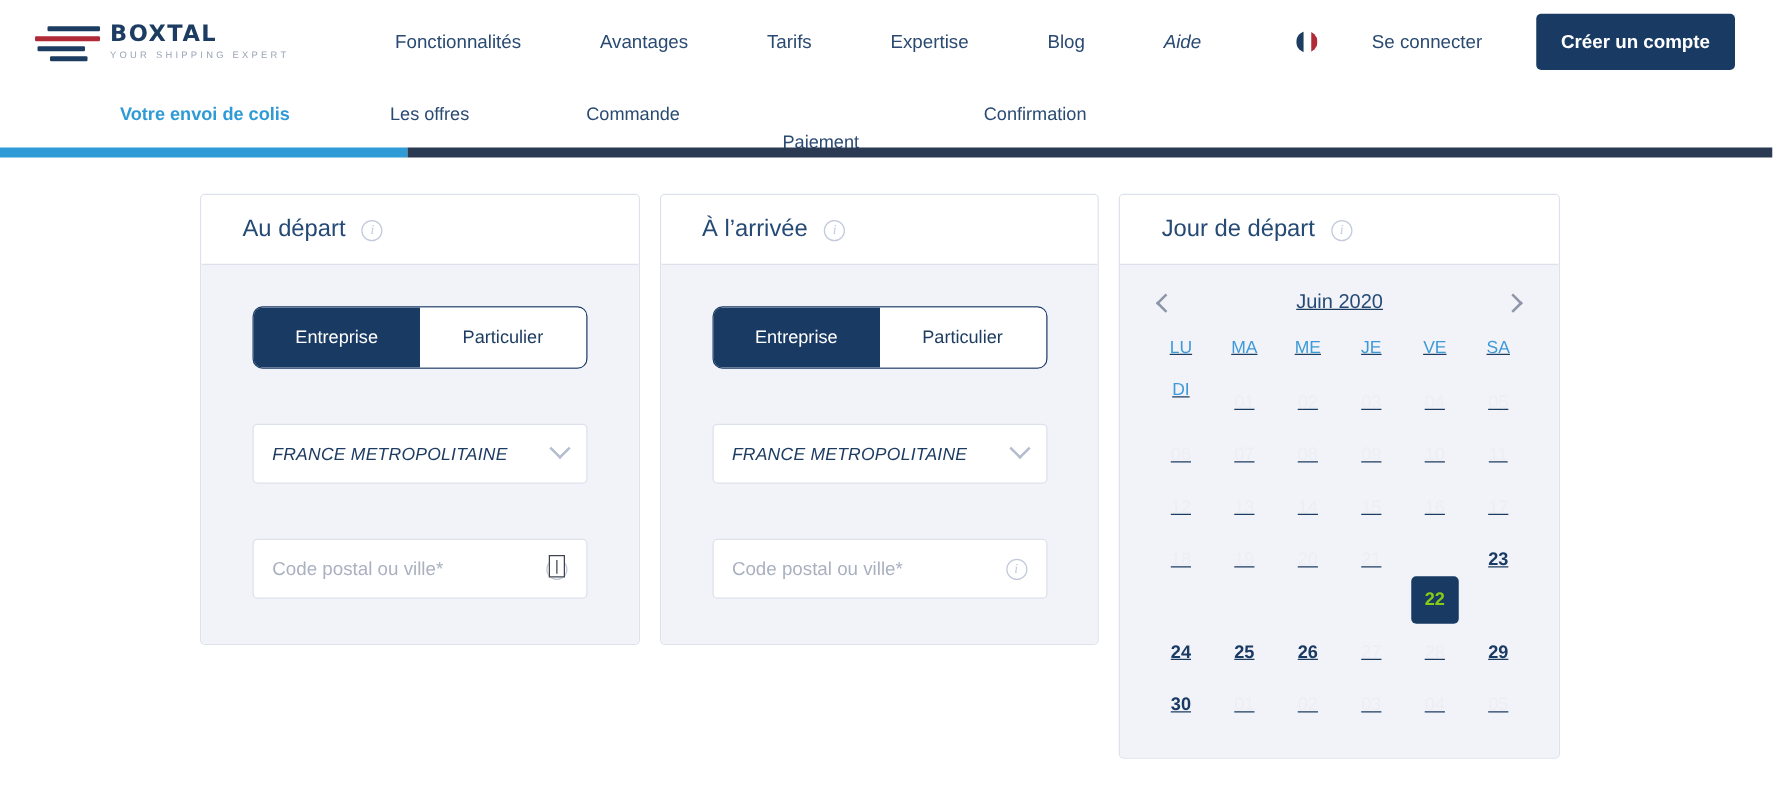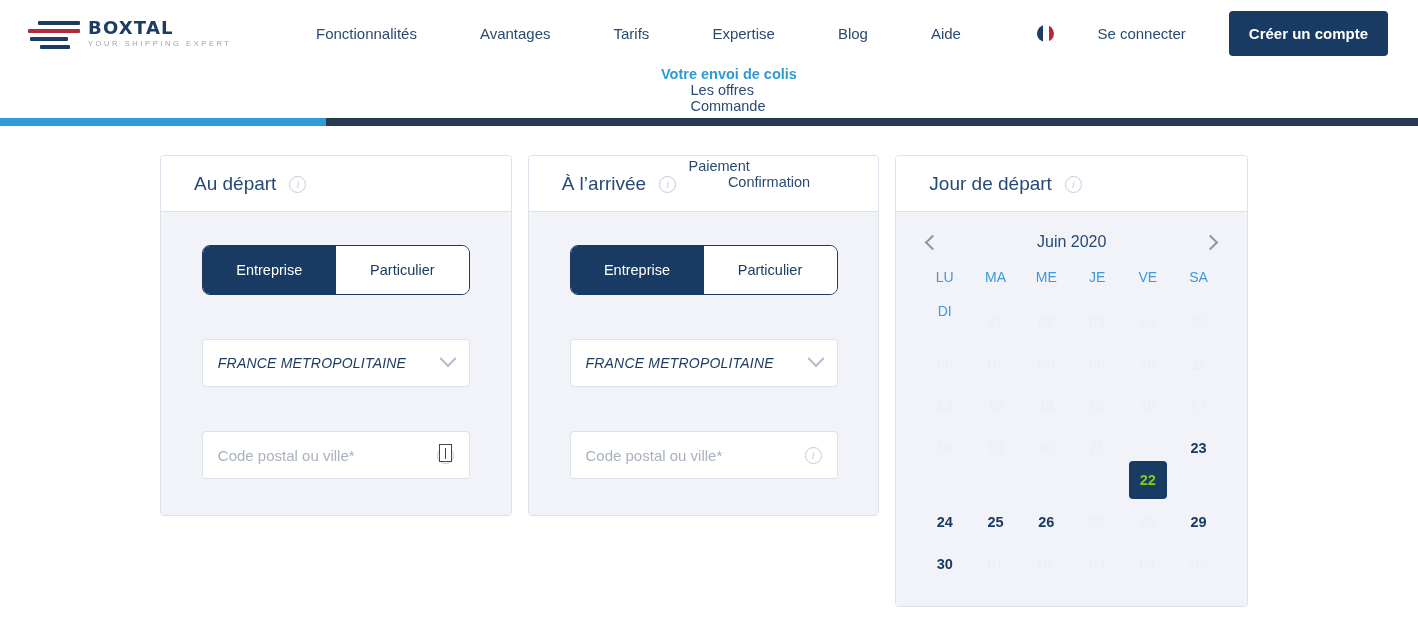--- a/index.html
+++ b/index.html
@@ -71,21 +71,21 @@
     margin-left: 58px;
   }
   .nav a {
     font-size: 15px;
     color: #2a4a72;
     text-decoration: none;
     padding: 8px 0;
     margin-right: 63px;
     white-space: nowrap;
   }
-  .nav a:last-child { margin-right: 9px; }
+  .nav a:last-child { margin-right: 9px; font-style: italic; }
 
   .header-right {
     margin-left: auto;
     display: flex;
     align-items: center;
     gap: 12px;
   }
   .flag {
     width: 17px; height: 17px;
     border-radius: 50%;
@@ -117,22 +117,21 @@
     white-space: nowrap;
     font-family: "Liberation Sans", sans-serif;
   }
 
   
   .stepper-wrap { position: relative; background: #ffffff; }
   .stepper {
     display: flex;
     align-items: center;
     height: 52px;
-    padding-left: 120px;
-    flex-direction: column;
+    padding-left: 96px;
   }
   .step {
     font-size: 14.5px;
     color: #2a4a72;
     white-space: nowrap;
     cursor: pointer;
   }
   .step.active { color: #2e9bd6; font-weight: bold; }
   .step:nth-child(1) { width: 216px; }
   .step:nth-child(2) { width: 157px; }
@@ -276,21 +275,21 @@
   }
   .caret-cursor:before {
     content: "";
     width: 1.6px;
     height: 11px;
     background: #3f4450;
   }
 
   
   .cal-card { width: 353px; }
-  .cal-body { padding: 21px 23px 23px 23px; }
+  .cal-body { padding: 21px 23px 23px 23px; text-decoration: underline; }
 
   .cal-nav {
     display: flex;
     align-items: center;
     justify-content: space-between;
     padding: 0 8px;
     margin-bottom: 18px;
   }
   .cal-month {
     font-size: 16px;

